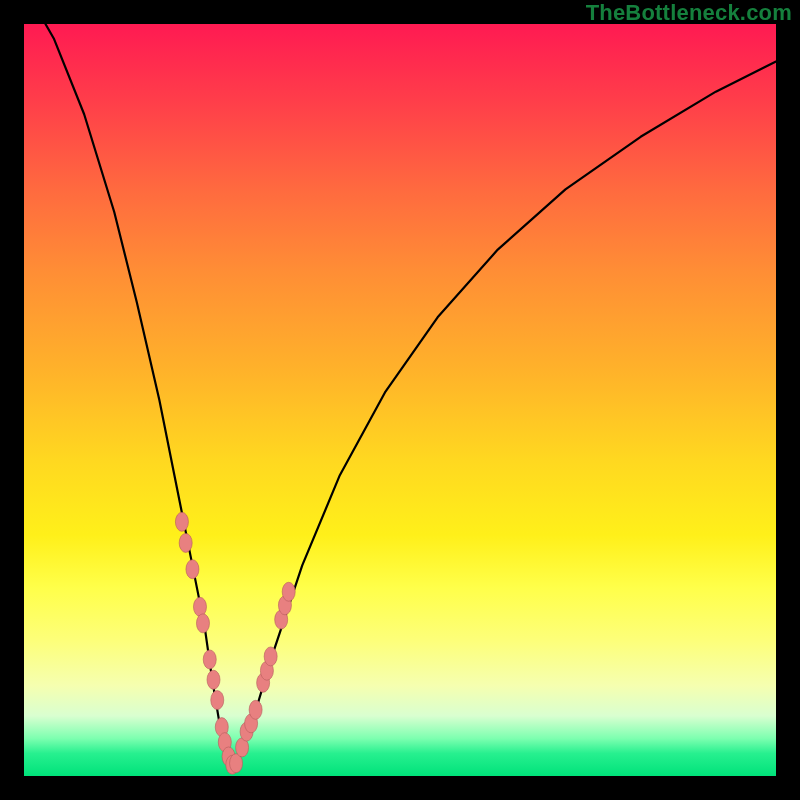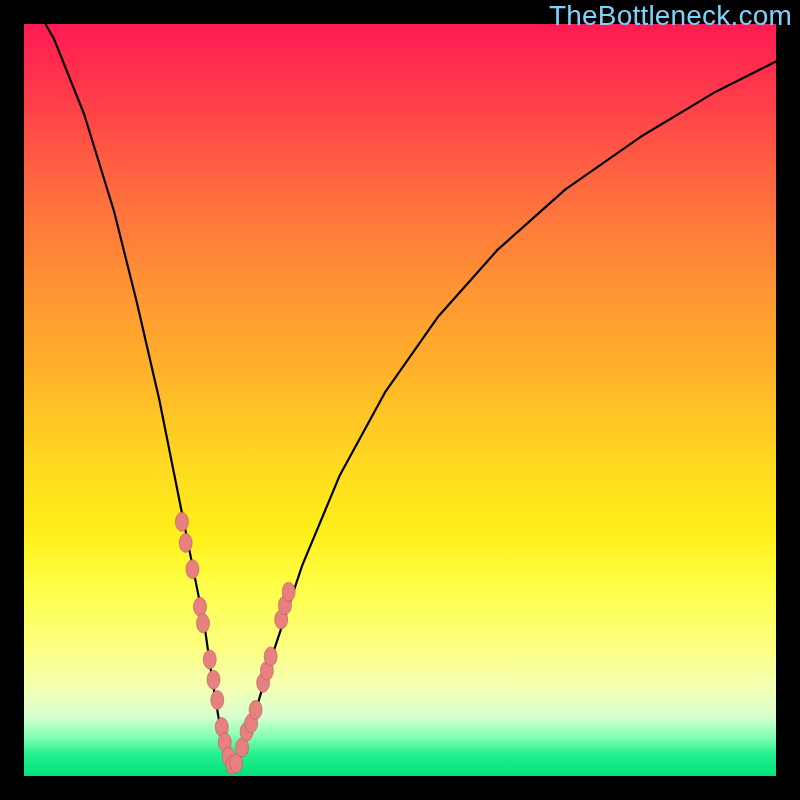--- a/index.html
+++ b/index.html
@@ -45,23 +45,23 @@
     left: 0;
     top: 0;
     width: 100%;
     height: 100%;
     overflow: visible;
   }
   .watermark {
     position: absolute;
     top: 0;
     right: 8px;
-    color: #7dd3fc;
-    font-size: 28px;
-    font-weight: 400;
+    color: #15803d;
+    font-size: 22px;
+    font-weight: 700;
     letter-spacing: 0.2px;
     user-select: none;
   }
 </style>
 </head>
 <body>
 
 <div class="frame">
   <div class="plot-area">
     <svg class="curves" viewBox="0 0 752 752" preserveAspectRatio="none">

